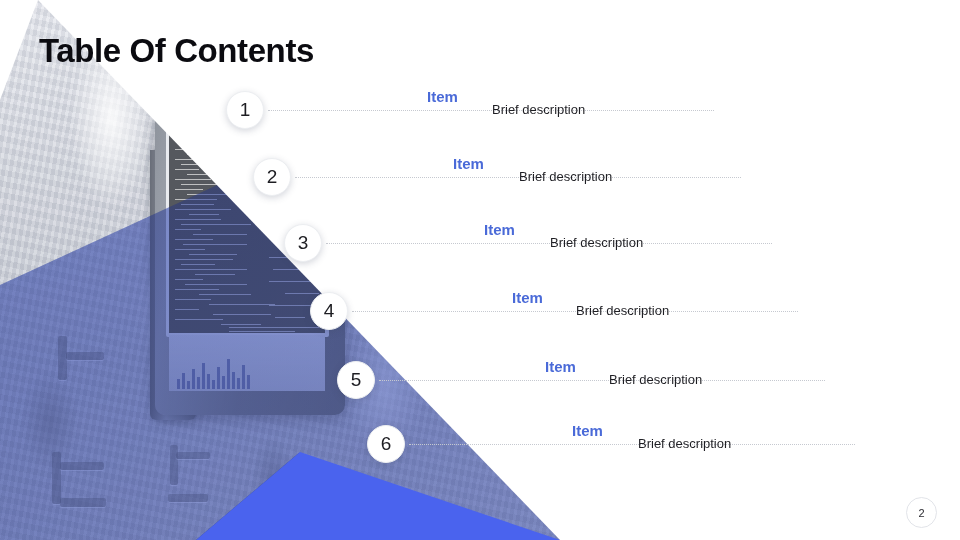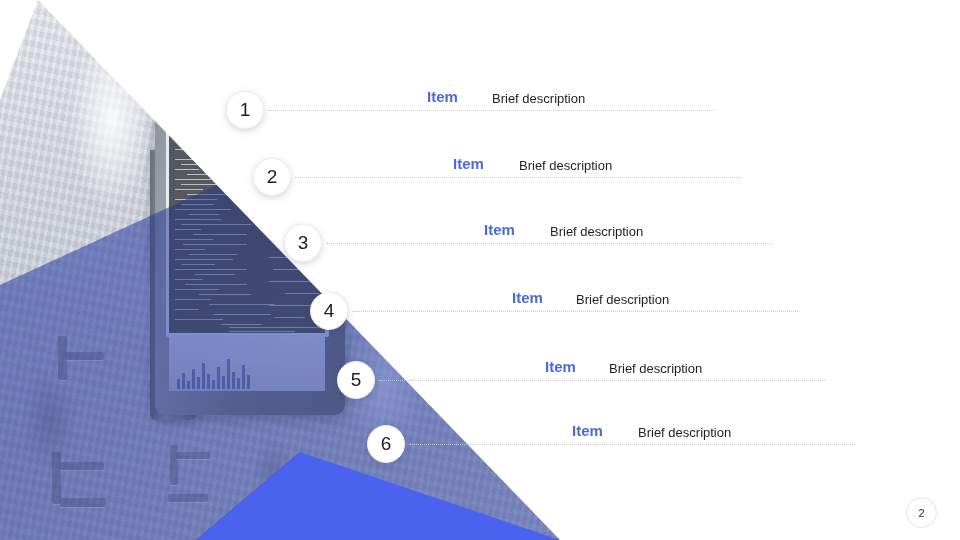--- a/index.html
+++ b/index.html
@@ -180,21 +180,21 @@
   .item-label {
     position: absolute;
     top: -3px;
     font-size: 15px;
     font-weight: bold;
     color: #4a6ad8;
     white-space: nowrap;
   }
   .item-desc {
     position: absolute;
-    top: 0;
+    top: 11px;
     font-size: 13px;
     color: #1f1f24;
     white-space: nowrap;
   }
 
   
   .page-num {
     position: absolute;
     right: 23px; bottom: 12px;
     width: 31px; height: 31px;
@@ -317,20 +317,21 @@
       </div>
     </div>
 
     <div class="blue-tint"></div>
     <div class="blue-tint2"></div>
   </div>
 
   <div class="blue-wedge-dark"></div>
   <div class="blue-wedge"></div>
 
+  <div class="title">Table Of Contents</div>
 
   <div class="toc-row" style="left:226px; top:91px; width:600px;">
     <div class="num-circle">1</div>
     <div class="dot-line" style="left:42px; width:446px;"></div>
     <div class="item-label" style="left:201px;">Item</div>
     <div class="item-desc" style="left:266px;">Brief description</div>
   </div>
 
   <div class="toc-row" style="left:253px; top:158px; width:600px;">
     <div class="num-circle">2</div>

